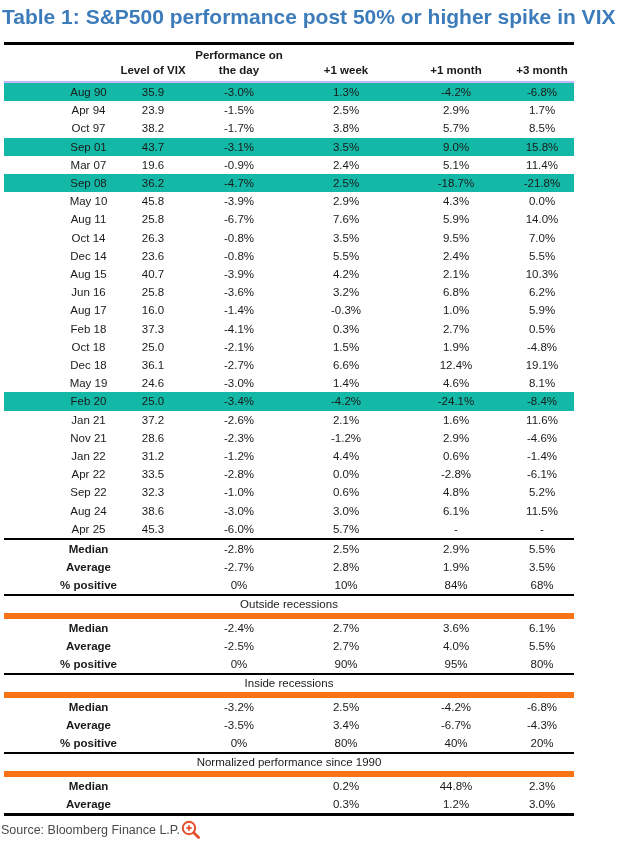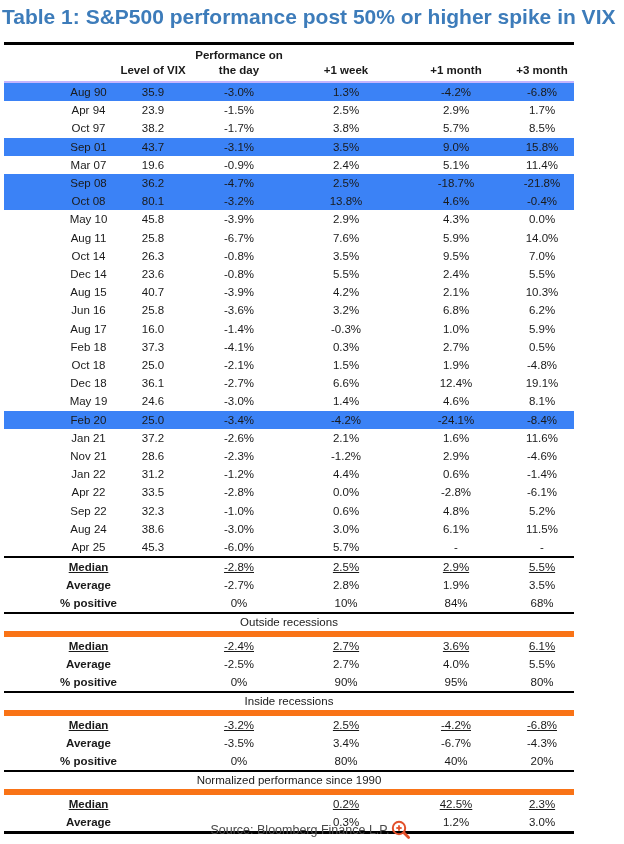--- a/index.html
+++ b/index.html
@@ -33,37 +33,37 @@
   }
   thead tr.h1 th { border-top: 3px solid #000; padding-top: 3px; }
   thead tr.h2 th { border-bottom: 2px solid #c4b5fd; padding-bottom: 3px; }
   td {
     text-align: center;
     line-height: 18.2px;
     padding: 0;
     white-space: nowrap;
   }
   tbody.episodes td:first-child { padding-left: 55px; }
-  tr.shaded td { background: #3b82f6; }
+  tr.shaded td { background: #14b8a6; }
   tbody.stats td { line-height: 18px; }
-  tbody.stats tr:first-child td { border-top: 2px solid #000; text-decoration: underline; }
+  tbody.stats tr:first-child td { border-top: 2px solid #000; }
   tbody.stats td:first-child { font-weight: bold; padding-left: 55px; }
   tbody.sechdr td {
     border-top: 2px solid #000;
     border-bottom: 6px solid #f97316;
     font-weight: normal;
     line-height: 17px;
   }
   tbody.last tr:last-child td { border-bottom: 3px solid #000; }
   .footer {
     position: absolute;
     left: 0; right: 4px; bottom: 4px;
     display: flex;
     align-items: center;
-    justify-content: center;
+    justify-content: flex-start;
     padding-left: 1px;
   }
   .source { font-size: 12.5px; color: #4a4a4a; }
   .zoom-icon { display: block; cursor: pointer; }
 </style>
 </head>
 <body>
 
 <div class="title">Table 1: S&amp;P500 performance post 50% or higher spike in VIX</div>
 
@@ -136,28 +136,20 @@
         <td>11.4%</td>
       </tr>
       <tr class="shaded">
         <td>Sep 08</td>
         <td>36.2</td>
         <td>-4.7%</td>
         <td>2.5%</td>
         <td>-18.7%</td>
         <td>-21.8%</td>
       </tr>
-      <tr class="shaded">
-        <td>Oct 08</td>
-        <td>80.1</td>
-        <td>-3.2%</td>
-        <td>13.8%</td>
-        <td>4.6%</td>
-        <td>-0.4%</td>
-      </tr>
       <tr>
         <td>May 10</td>
         <td>45.8</td>
         <td>-3.9%</td>
         <td>2.9%</td>
         <td>4.3%</td>
         <td>0.0%</td>
       </tr>
       <tr>
         <td>Aug 11</td>
@@ -396,21 +388,21 @@
       <tr>
         <td colspan="6">Normalized performance since 1990</td>
       </tr>
     </tbody>
     <tbody class="stats last">
       <tr>
         <td>Median</td>
         <td></td>
         <td></td>
         <td>0.2%</td>
-        <td>42.5%</td>
+        <td>44.8%</td>
         <td>2.3%</td>
       </tr>
       <tr>
         <td>Average</td>
         <td></td>
         <td></td>
         <td>0.3%</td>
         <td>1.2%</td>
         <td>3.0%</td>
       </tr>

